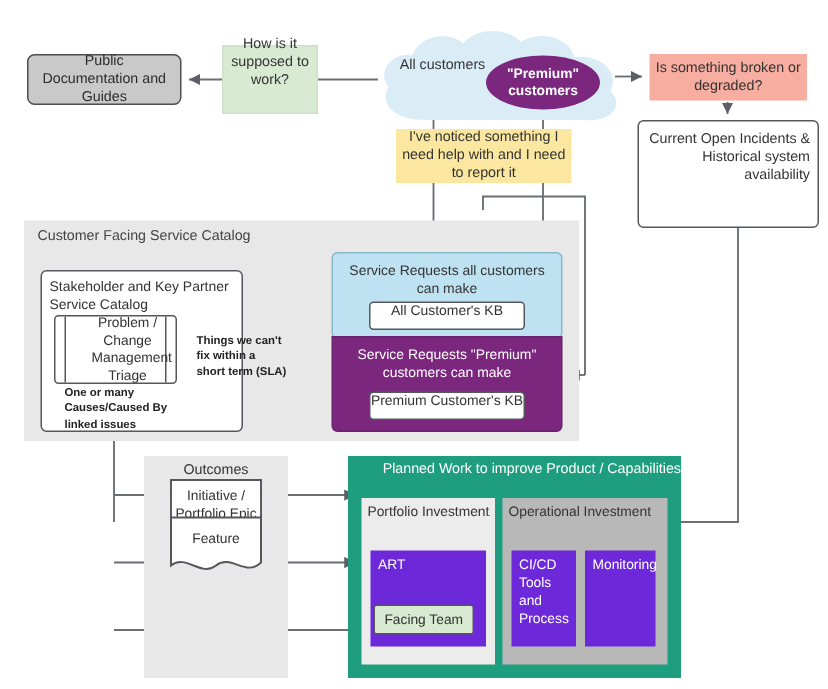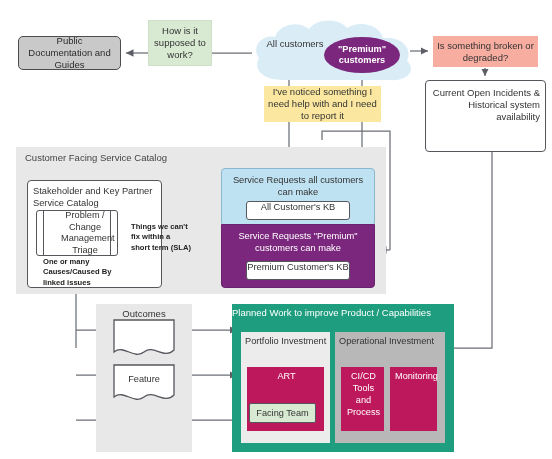--- a/index.html
+++ b/index.html
@@ -51,26 +51,26 @@
 
   
   #outcomes{position:absolute;left:96px;top:304px;width:96px;height:148px;background:#e8e8e8;}
   #outcomes-title{position:absolute;left:96px;top:308px;width:96px;text-align:center;font-size:9.5px;color:#333;}
   .doc{position:absolute;width:64px;}
   .doc svg{display:block;width:64px;}
   .doc .dt{position:absolute;left:3px;right:3px;top:7px;text-align:center;font-size:9.2px;color:#333;line-height:1.25;}
 
   
   #planned{position:absolute;left:232px;top:304px;width:222px;height:148px;background:#1f9e7f;}
-  #planned-title{position:absolute;left:232px;top:307px;width:222px;text-align:left;font-size:9.5px;color:#ffffff;line-height:1.3;}
+  #planned-title{position:absolute;left:232px;top:307px;width:222px;text-align:right;font-size:9.5px;color:#ffffff;line-height:1.3;}
   #portfolio{position:absolute;left:241px;top:332px;width:89px;height:111px;background:#ececec;}
   #portfolio .ttl{position:absolute;left:4px;top:4px;font-size:9.2px;color:#333;}
   #operational{position:absolute;left:335px;top:332px;width:110px;height:111px;background:#b8b8b8;}
   #operational .ttl{position:absolute;left:4px;top:4px;font-size:9.2px;color:#333;}
-  .pbox{position:absolute;background:#be185d;color:#ffffff;font-size:9.2px;line-height:1.3;text-align:center;}
+  .pbox{position:absolute;background:#6d28d9;color:#ffffff;font-size:9.2px;line-height:1.3;}
   .pbox .pt{position:absolute;left:5px;top:4px;right:3px;}
   #scrum{position:absolute;left:249px;top:403px;width:65px;height:18px;background:#d9ead3;border:1.3px solid #55575c;border-radius:2px;
          display:flex;align-items:center;justify-content:center;font-size:9.2px;color:#333;}
 </style>
 </head>
 <body>
 
 <div id="stage">
 
   <svg id="wires" viewBox="0 0 552 459">
@@ -125,21 +125,21 @@
   <div id="cloud-label">All customers</div>
 
   <div id="premium">
     <span class="lbl">"Premium" customers</span>
   </div>
 
   <div class="node grey-box" style="left:18px;top:36px;width:103px;height:34px;padding:0 5px;">
     <span class="lbl">Public Documentation and Guides</span>
   </div>
 
-  <div class="node green-note" style="left:148px;top:20px;width:64px;height:46px;padding:15px 4px;">
+  <div class="node green-note" style="left:148px;top:30px;width:64px;height:46px;padding:15px 4px;align-items:flex-end;">
     <span class="lbl">How is it supposed to work?</span>
   </div>
 
   <div class="node yellow-note" style="left:264px;top:86px;width:117px;height:36px;padding:0 4px;">
     <span class="lbl">I've noticed something I need help with and I need to report it</span>
   </div>
 
   <div id="incident-q" class="node red-note" style="padding:0 4px;">
     <span class="lbl">Is something broken or degraded?</span>
   </div>
@@ -177,23 +177,24 @@
     </span>
   </div>
 
   <div id="outcomes"></div>
   <div id="outcomes-title">Outcomes</div>
 
   <div class="doc" style="left:112px;top:318px;">
     <svg viewBox="0 0 64 40" height="40">
       <path d="M2,2 H62 V32 C52,42 42,26 32,34 C22,42 12,26 2,34 Z" fill="#ffffff" stroke="#55575c" stroke-width="1.3"></path>
     </svg>
-  </div>
-
-  <div class="doc" style="left:112px;top:363px;">
+    <span class="dt">Initiative / Portfolio Epic</span>
+  </div>
+
+  <div class="doc" style="left:112px;top:343px;">
     <svg viewBox="0 0 64 40" height="40">
       <path d="M2,2 H62 V32 C52,42 42,26 32,34 C22,42 12,26 2,34 Z" fill="#ffffff" stroke="#55575c" stroke-width="1.3"></path>
     </svg>
     <span class="dt" style="top:11px;">Feature</span>
   </div>
 
 
   <div id="planned"></div>
   <div id="planned-title">Planned Work to improve Product / Capabilities</div>
 

